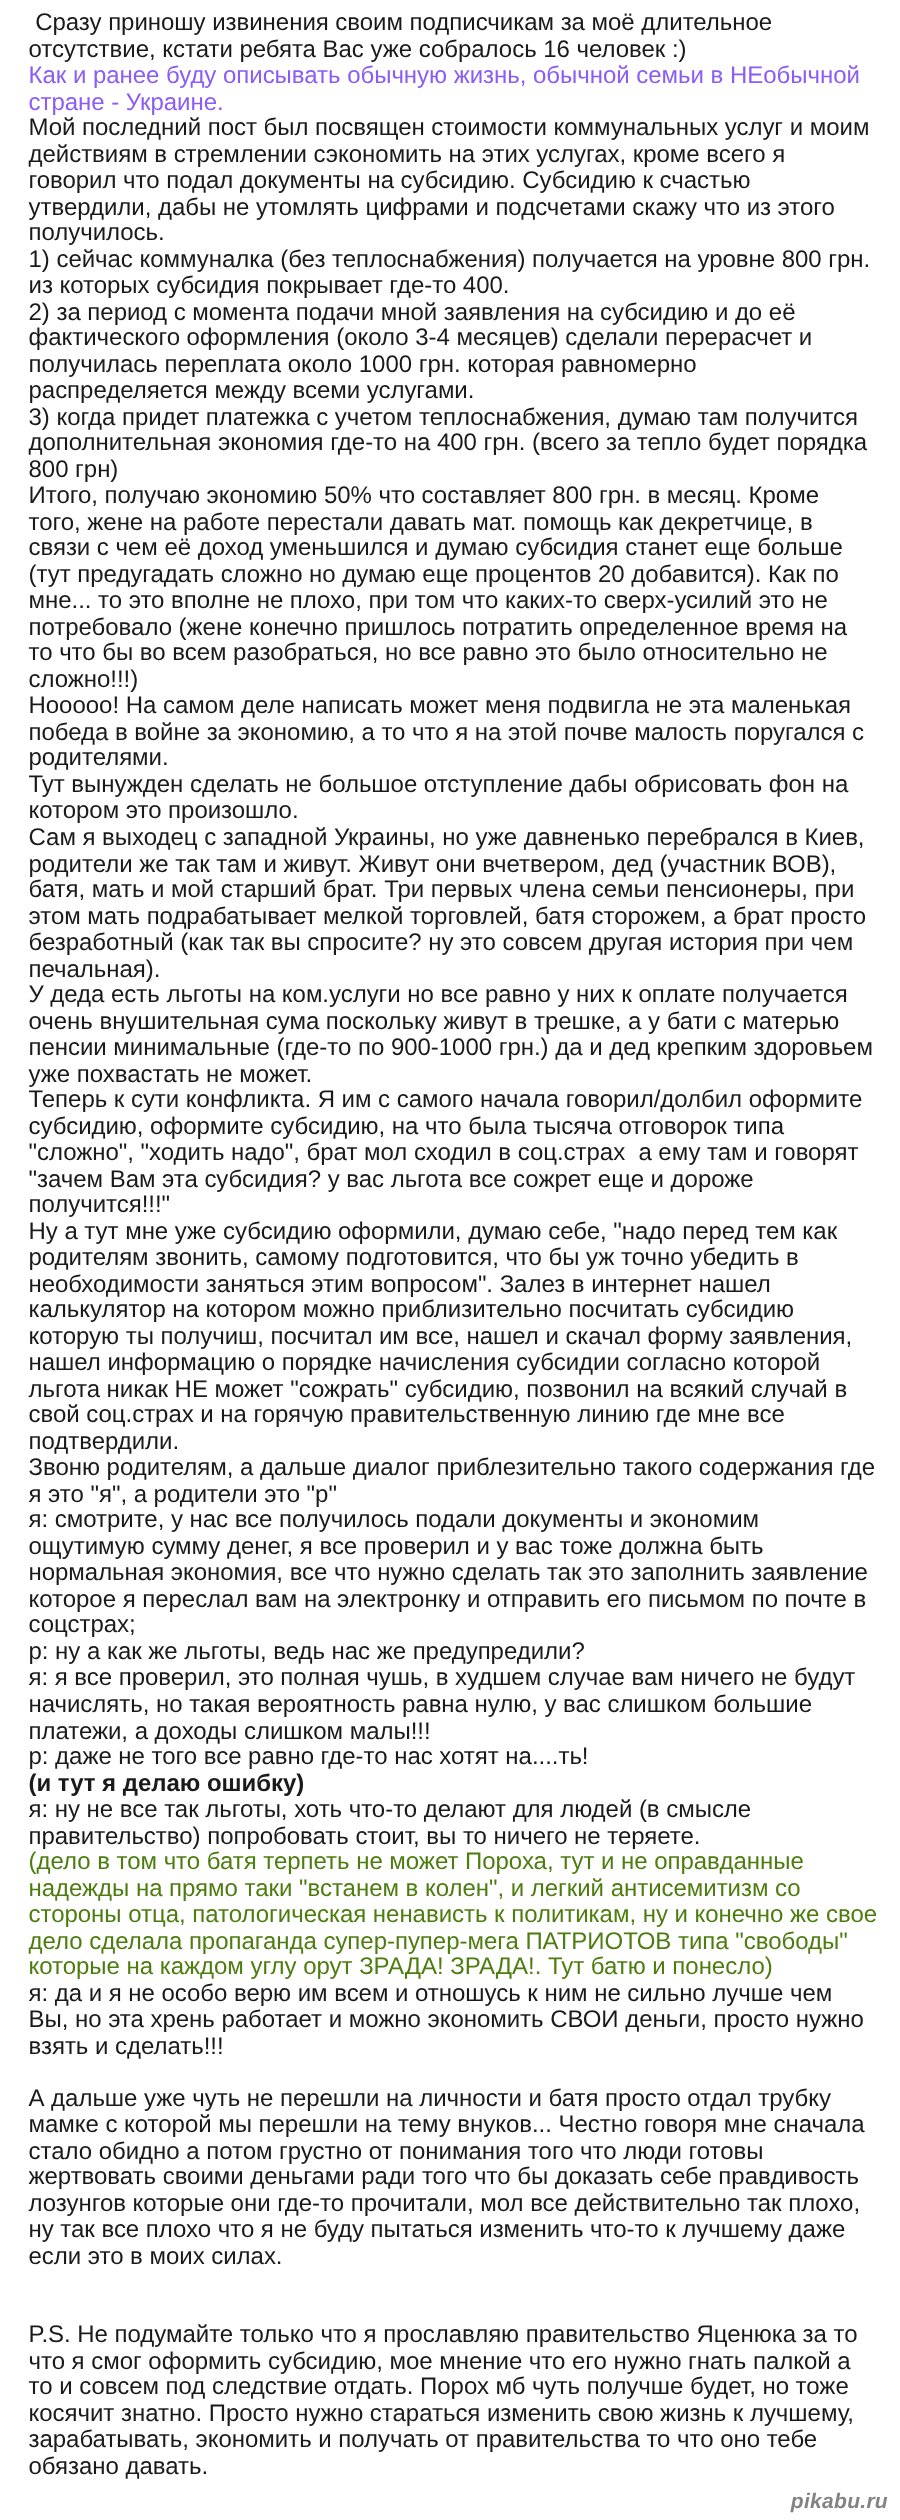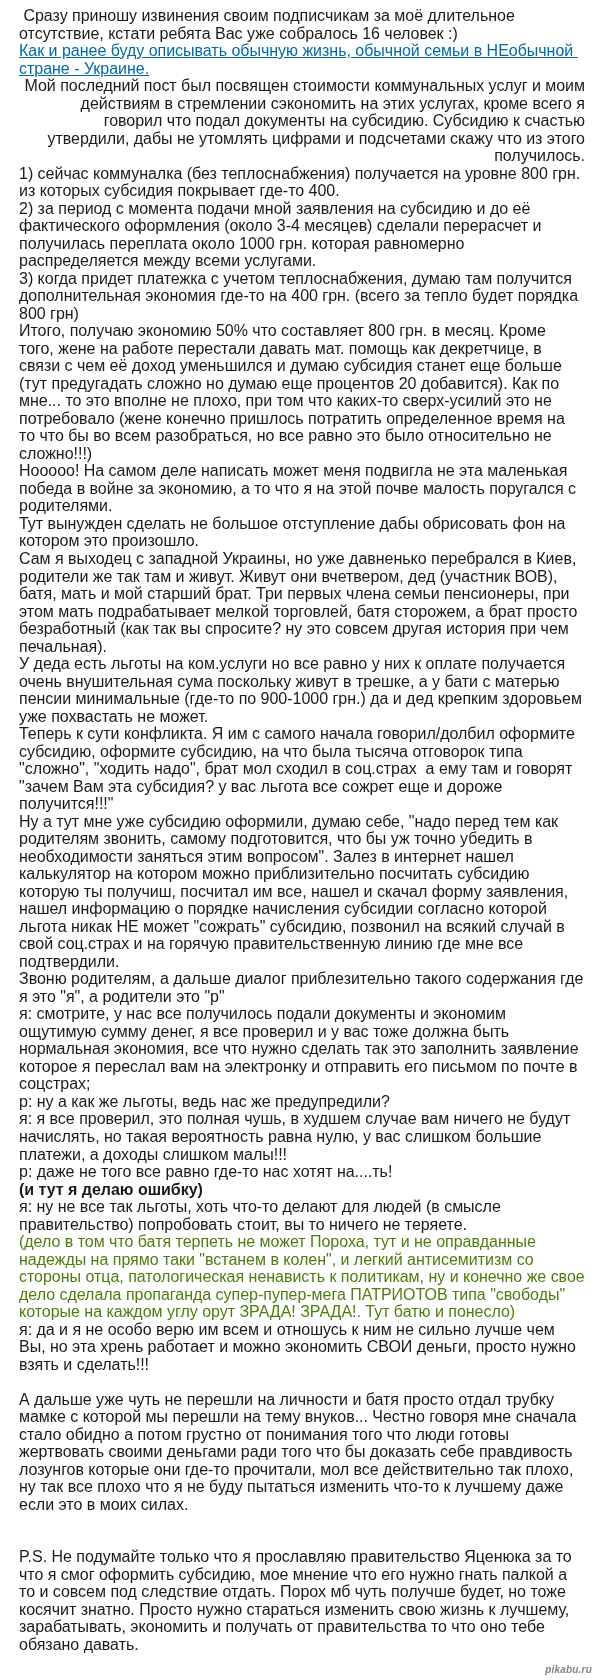--- a/index.html
+++ b/index.html
@@ -31,36 +31,36 @@
     text-align: left;
   }
   .spacer {
     height: 17.52px;
   }
   #watermark {
     position: absolute;
     right: 8px;
     bottom: 5px;
     font-family: "Liberation Sans", "DejaVu Sans", sans-serif;
-    font-size: 10px;
+    font-size: 14px;
     font-weight: bold;
     font-style: italic;
     color: #6e6e6e;
     letter-spacing: 0.2px;
     opacity: 0.85;
     user-select: none;
   }
 </style>
 </head>
 <body style="background: rgb(255, 255, 255);">
 
 <div id="post">
     <div class="para" style="color: rgb(26, 26, 26);"> Сразу приношу извинения своим подписчикам за моё длительное отсутствие, кстати ребята Вас уже собралось 16 человек :)</div>
-    <div class="para" style="color: #0369a1; text-decoration: underline;">Как и ранее буду описывать обычную жизнь, обычной семьи в НЕобычной стране - Украине.</div>
-    <div class="para" style="color: rgb(26, 26, 26); text-align: right;">Мой последний пост был посвящен стоимости коммунальных услуг и моим действиям в стремлении сэкономить на этих услугах, кроме всего я говорил что подал документы на субсидию. Субсидию к счастью утвердили, дабы не утомлять цифрами и подсчетами скажу что из этого получилось.</div>
+    <div class="para" style="color: #8b5cf6;">Как и ранее буду описывать обычную жизнь, обычной семьи в НЕобычной стране - Украине.</div>
+    <div class="para" style="color: rgb(26, 26, 26);">Мой последний пост был посвящен стоимости коммунальных услуг и моим действиям в стремлении сэкономить на этих услугах, кроме всего я говорил что подал документы на субсидию. Субсидию к счастью утвердили, дабы не утомлять цифрами и подсчетами скажу что из этого получилось.</div>
     <div class="para" style="color: rgb(26, 26, 26);">1) сейчас коммуналка (без теплоснабжения) получается на уровне 800 грн. из которых субсидия покрывает где-то 400.</div>
     <div class="para" style="color: rgb(26, 26, 26);">2) за период с момента подачи мной заявления на субсидию и до её фактического оформления (около 3-4 месяцев) сделали перерасчет и получилась переплата около 1000 грн. которая равномерно распределяется между всеми услугами.</div>
     <div class="para" style="color: rgb(26, 26, 26);">3) когда придет платежка с учетом теплоснабжения, думаю там получится дополнительная экономия где-то на 400 грн. (всего за тепло будет порядка 800 грн)</div>
     <div class="para" style="color: rgb(26, 26, 26);">Итого, получаю экономию 50% что составляет 800 грн. в месяц. Кроме того, жене на работе перестали давать мат. помощь как декретчице, в связи с чем её доход уменьшился и думаю субсидия станет еще больше (тут предугадать сложно но думаю еще процентов 20 добавится). Как по мне... то это вполне не плохо, при том что каких-то сверх-усилий это не потребовало (жене конечно пришлось потратить определенное время на то что бы во всем разобраться, но все равно это было относительно не сложно!!!)</div>
     <div class="para" style="color: rgb(26, 26, 26);">Нооооо! На самом деле написать может меня подвигла не эта маленькая победа в войне за экономию, а то что я на этой почве малость поругался с родителями.</div>
     <div class="para" style="color: rgb(26, 26, 26);">Тут вынужден сделать не большое отступление дабы обрисовать фон на котором это произошло.</div>
     <div class="para" style="color: rgb(26, 26, 26);">Сам я выходец с западной Украины, но уже давненько перебрался в Киев, родители же так там и живут. Живут они вчетвером, дед (участник ВОВ), батя, мать и мой старший брат. Три первых члена семьи пенсионеры, при этом мать подрабатывает мелкой торговлей, батя сторожем, а брат просто безработный (как так вы спросите? ну это совсем другая история при чем печальная).</div>
     <div class="para" style="color: rgb(26, 26, 26);">У деда есть льготы на ком.услуги но все равно у них к оплате получается очень внушительная сума поскольку живут в трешке, а у бати с матерью пенсии минимальные (где-то по 900-1000 грн.) да и дед крепким здоровьем уже похвастать не может.</div>
     <div class="para" style="color: rgb(26, 26, 26);">Теперь к сути конфликта. Я им с самого начала говорил/долбил оформите субсидию, оформите субсидию, на что была тысяча отговорок типа "сложно", "ходить надо", брат мол сходил в соц.страх  а ему там и говорят "зачем Вам эта субсидия? у вас льгота все сожрет еще и дороже получится!!!"</div>
     <div class="para" style="color: rgb(26, 26, 26);">Ну а тут мне уже субсидию оформили, думаю себе, "надо перед тем как родителям звонить, самому подготовится, что бы уж точно убедить в необходимости заняться этим вопросом". Залез в интернет нашел калькулятор на котором можно приблизительно посчитать субсидию которую ты получиш, посчитал им все, нашел и скачал форму заявления, нашел информацию о порядке начисления субсидии согласно которой льгота никак НЕ может "сожрать" субсидию, позвонил на всякий случай в свой соц.страх и на горячую правительственную линию где мне все подтвердили.</div>

